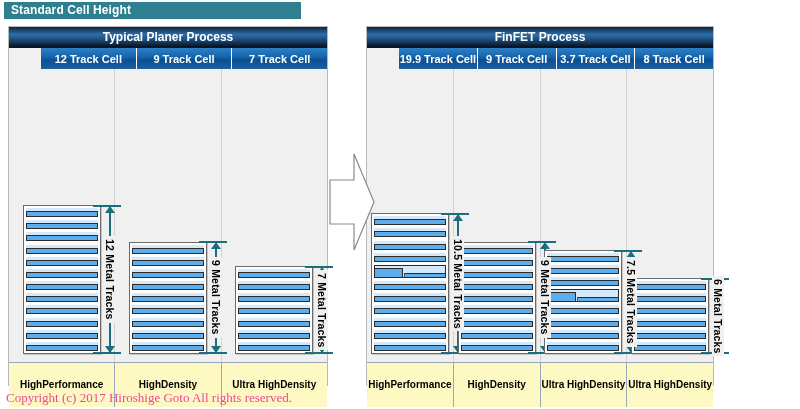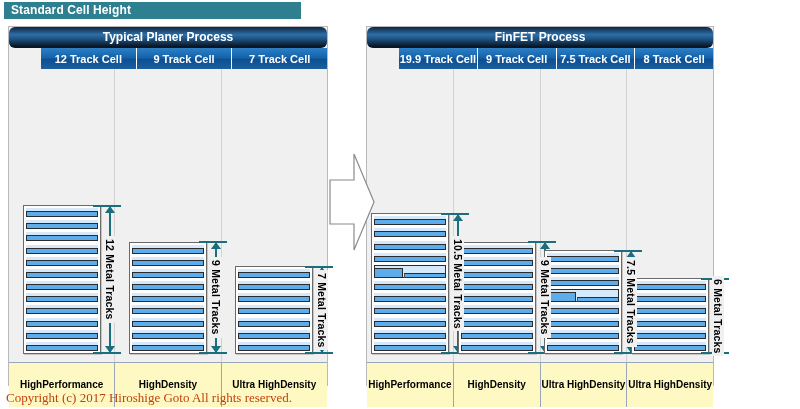--- a/index.html
+++ b/index.html
@@ -25,21 +25,20 @@
   .panel{position:absolute;top:26px;background:#F0F0F0;border:1px solid #b9b9b9;box-sizing:border-box;}
   #panel-planar{left:8px;width:320px;height:360px;}
   #panel-finfet{left:366px;width:348px;height:360px;}
 
   .panel-header{
     height:20px;
     background:linear-gradient(to bottom,#10243d 0%,#2d6fa8 38%,#1d4f7d 62%,#07121f 100%);
     color:#ffffff;font-size:12px;font-weight:bold;
     display:flex;align-items:center;justify-content:center;
     border-bottom:1px solid #0b1624;
-    border-radius:6px;
   }
   .col-header-row{display:flex;height:21px;padding-left:32px;}
   .col-header{
     flex:1 1 0;
     background:linear-gradient(to bottom,#2f7fc4 0%,#1464ad 45%,#0d4f91 55%,#1b5fa0 100%);
     color:#ffffff;font-size:11px;font-weight:bold;
     display:flex;align-items:center;justify-content:center;
     border-right:1px solid #ffffff;
     box-sizing:border-box;
   }
@@ -144,21 +143,21 @@
   .foot-cell:last-child{border-right:none;}
 
   
   #transition-arrow{
     position:absolute;left:328px;top:152px;width:48px;height:100px;
   }
   
   #copyright{
     position:absolute;left:6px;top:390px;
     font-family:"Liberation Serif", serif;
-    font-size:13px;color:#c2410c;
+    font-size:13px;color:#ec4899;
   }
 </style>
 </head>
 <body>
 
 <div id="title-bar">Standard Cell Height</div>
 
 <div id="panels-root">
     <div class="panel" id="panel-planar">
       <div class="panel-header">Typical Planer Process</div>
@@ -302,21 +301,21 @@
           <div>Ultra High</div>
           <div>Density</div>
         </div>
       </div>
     </div>
     <div class="panel" id="panel-finfet">
       <div class="panel-header">FinFET Process</div>
       <div class="col-header-row">
         <div class="col-header">19.9 Track Cell</div>
         <div class="col-header">9 Track Cell</div>
-        <div class="col-header">7.5 Track Cell</div>
+        <div class="col-header">3.7 Track Cell</div>
         <div class="col-header">8 Track Cell</div>
       </div>
       <div class="cols">
         <div class="col">
           <div class="cell-stack">
             <div class="track">
               <div class="bar"></div>
             </div>
             <div class="track">
               <div class="bar"></div>

